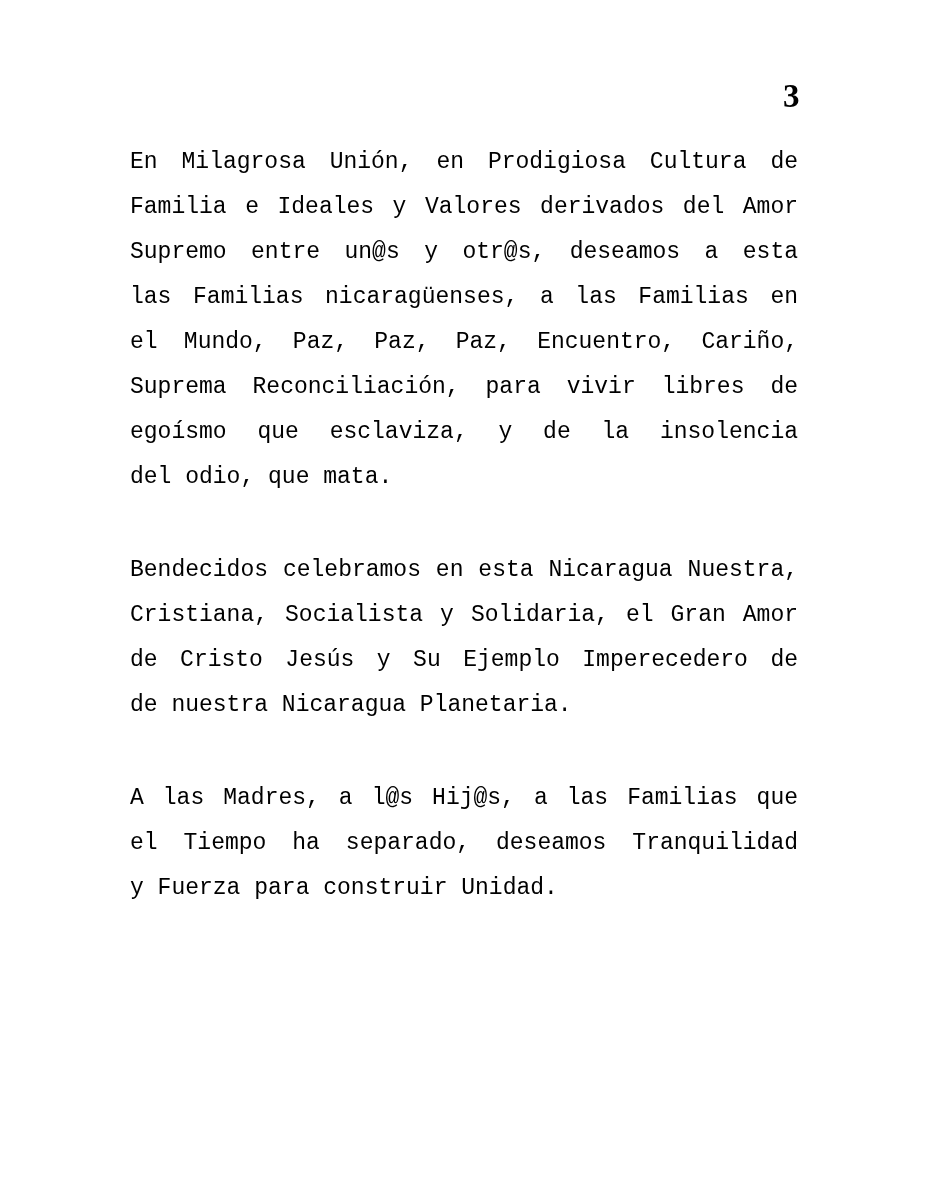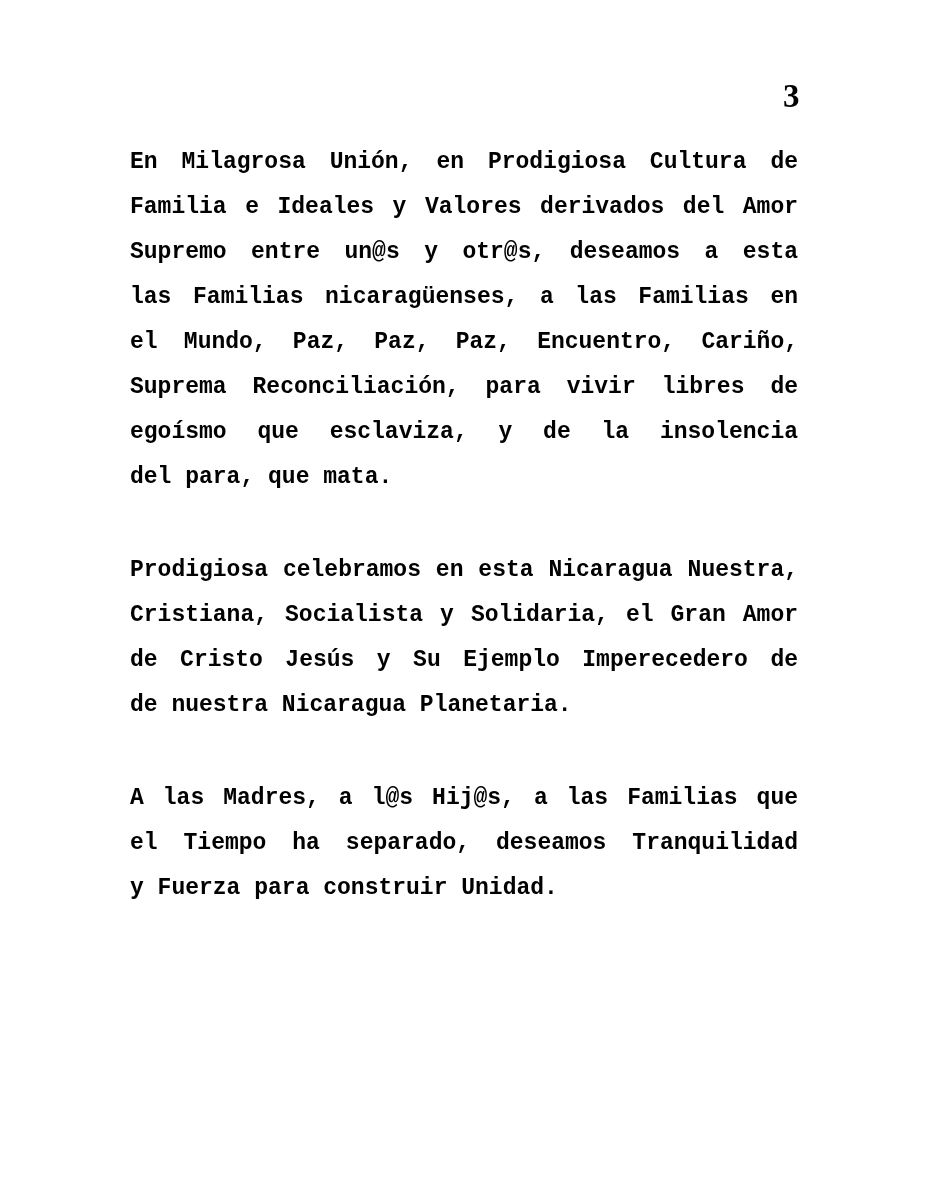--- a/index.html
+++ b/index.html
@@ -24,21 +24,21 @@
     font-weight: bold;
     font-size: 33px;
     line-height: 1;
     color: #000000;
   }
   .doc-body {
     position: absolute;
     top: 140px;
     left: 130px;
     width: 668px;
-    font-weight: bold;
+    font-weight: normal;
     font-size: 23px;
     line-height: 45px;
     letter-spacing: 0;
   }
   .paragraph {
     margin: 0 0 48px 0;
   }
   .paragraph:last-child {
     margin-bottom: 0;
   }
@@ -61,24 +61,24 @@
   <div class="page-number">3</div>
   <main class="doc-body">
       <div class="paragraph">
         <div class="line">En Milagrosa Unión, en Prodigiosa Cultura de</div>
         <div class="line">Familia e Ideales y Valores derivados del Amor</div>
         <div class="line">Supremo entre un@s y otr@s, deseamos a esta</div>
         <div class="line">las Familias nicaragüenses, a las Familias en</div>
         <div class="line">el Mundo, Paz, Paz, Paz, Encuentro, Cariño,</div>
         <div class="line">Suprema Reconciliación, para vivir libres de</div>
         <div class="line">egoísmo que esclaviza, y de la insolencia</div>
-        <div class="line last">del para, que mata.</div>
+        <div class="line last">del odio, que mata.</div>
       </div>
       <div class="paragraph">
-        <div class="line">Prodigiosa celebramos en esta Nicaragua Nuestra,</div>
+        <div class="line">Bendecidos celebramos en esta Nicaragua Nuestra,</div>
         <div class="line">Cristiana, Socialista y Solidaria, el Gran Amor</div>
         <div class="line">de Cristo Jesús y Su Ejemplo Imperecedero de</div>
         <div class="line last">de nuestra Nicaragua Planetaria.</div>
       </div>
       <div class="paragraph">
         <div class="line">A las Madres, a l@s Hij@s, a las Familias que</div>
         <div class="line">el Tiempo ha separado, deseamos Tranquilidad</div>
         <div class="line last">y Fuerza para construir Unidad.</div>
       </div>
     </main>

